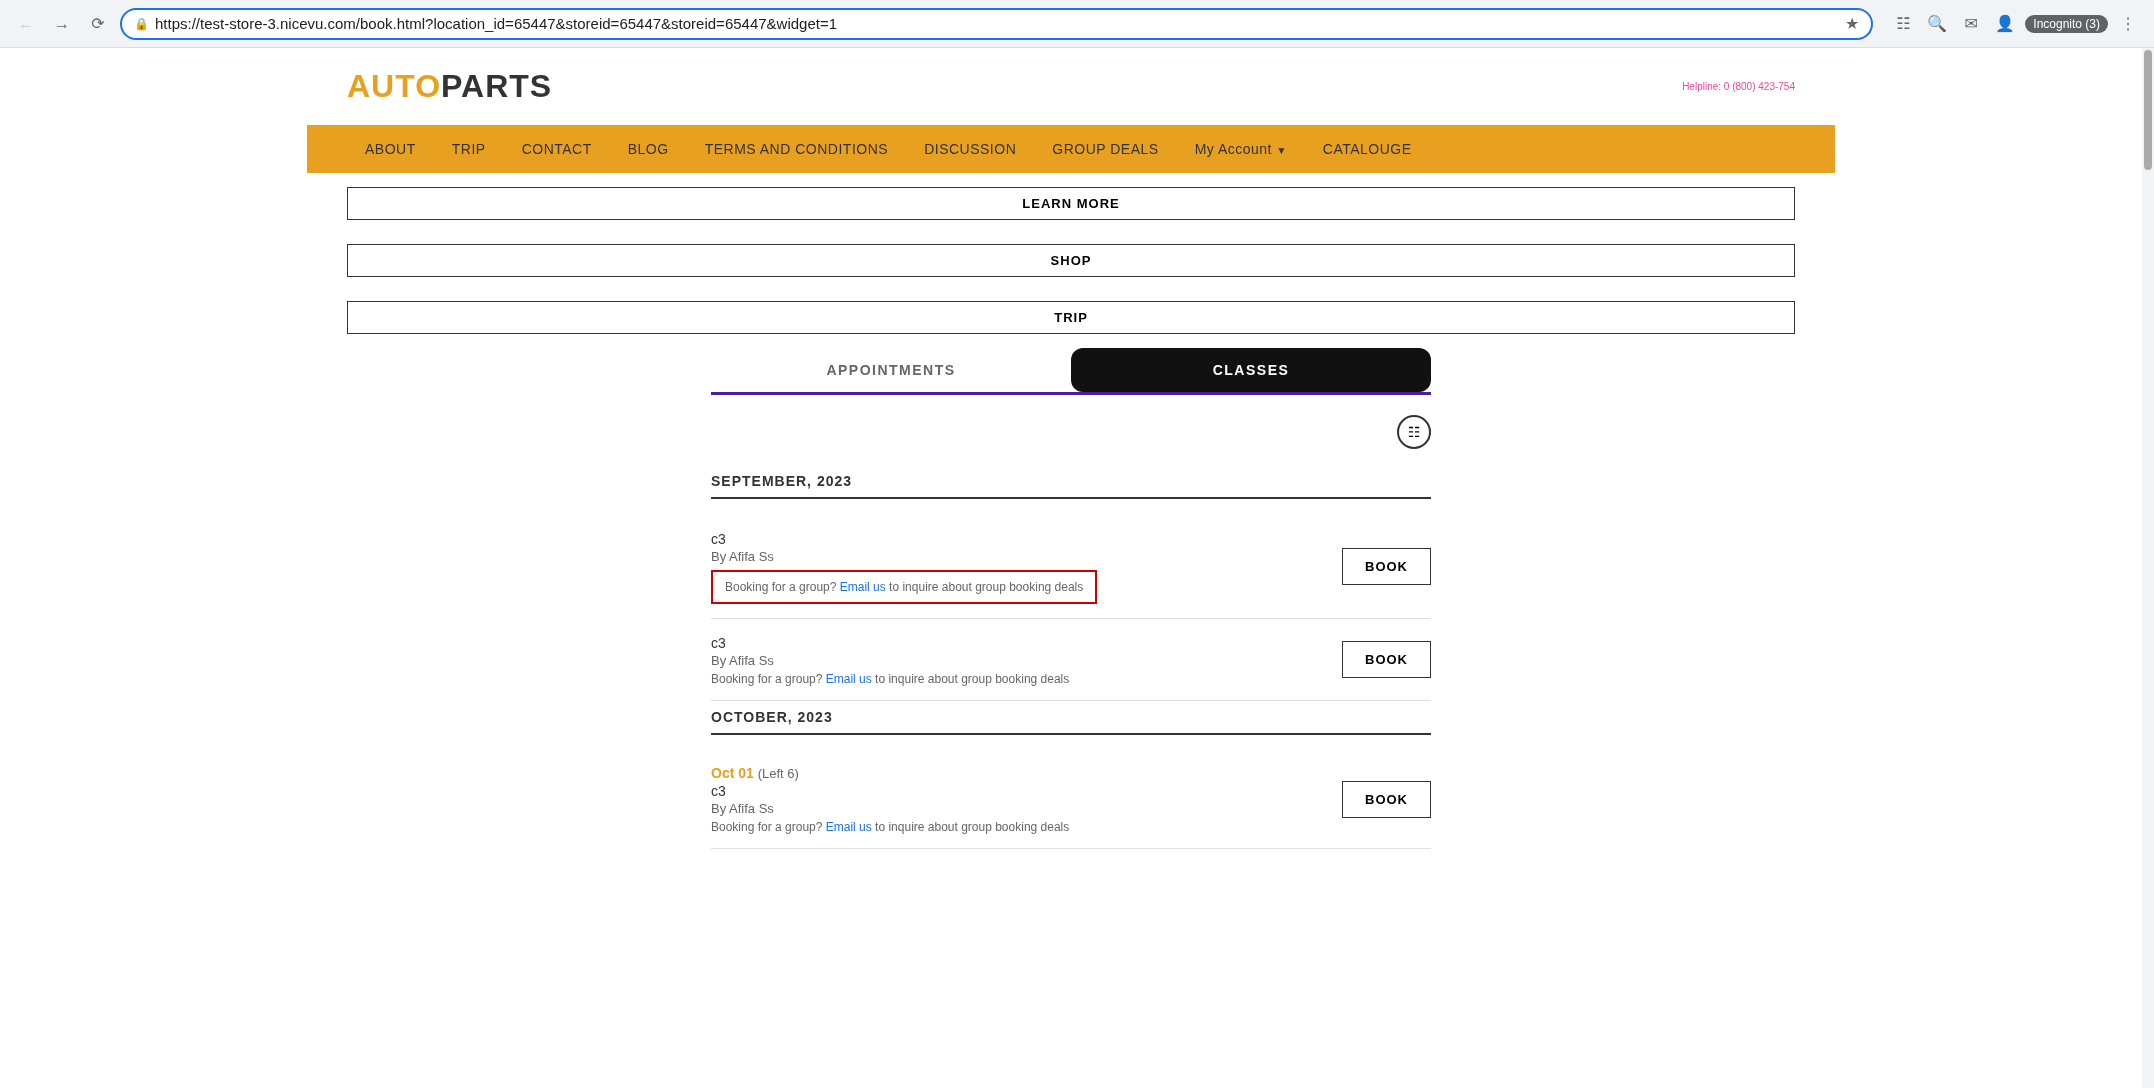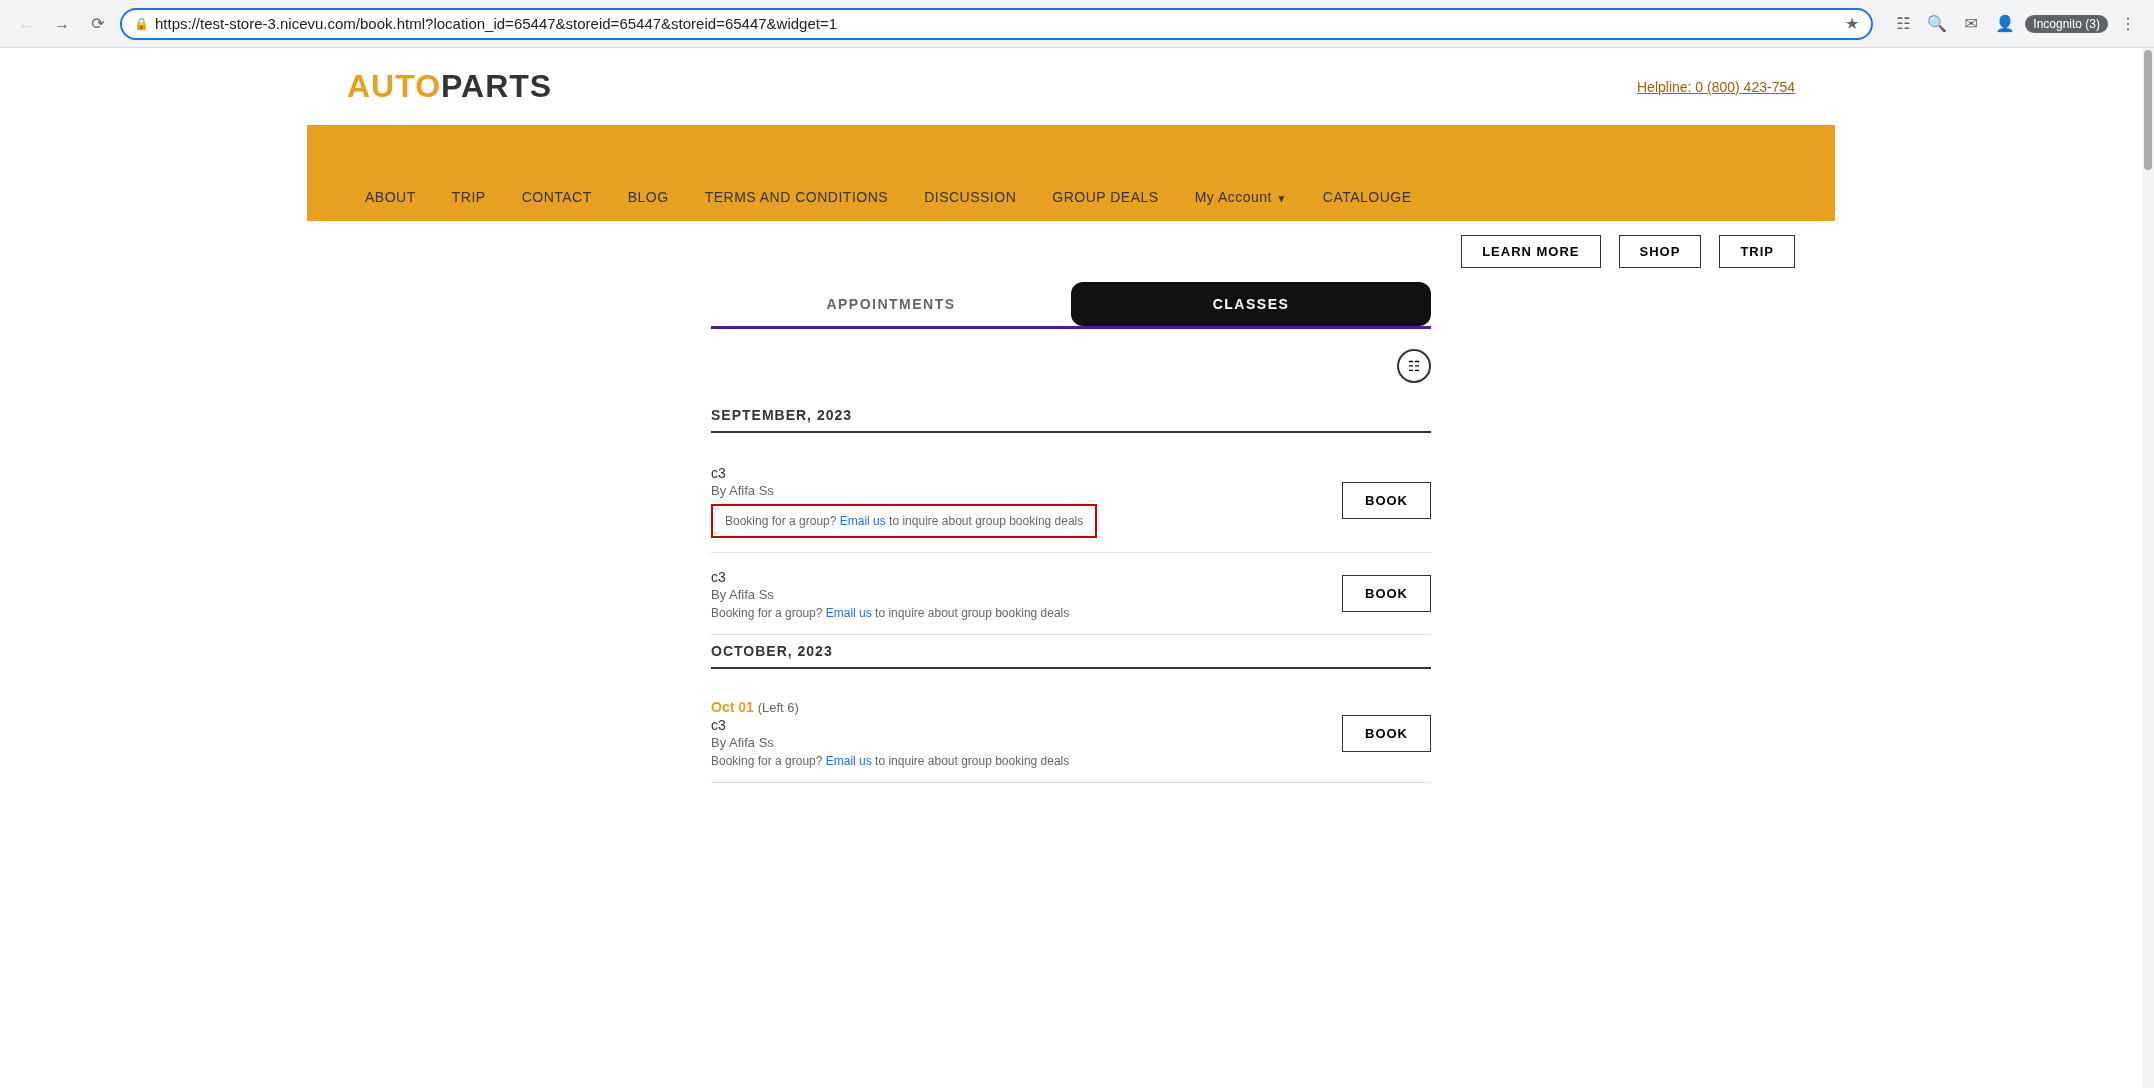--- a/index.html
+++ b/index.html
@@ -87,21 +87,21 @@
       align-items: center;
       justify-content: space-between;
     }
     .logo {
       font-size: 32px;
       font-weight: bold;
       letter-spacing: 1px;
     }
     .logo-auto { color: #e8a020; }
     .logo-parts { color: #333; }
-    .helpline { font-size: 14px; color: #a16207; text-decoration: underline; }
+    .helpline { font-size: 10px; color: #ec4899; }
 
     
     .main-nav {
       background: #e8a020;
       padding: 0 40px;
     }
     .main-nav ul {
       list-style: none;
       display: flex;
       align-items: flex-end;
@@ -110,29 +110,30 @@
     .main-nav ul li a {
       display: block;
       padding: 16px 18px;
       color: #333;
       text-decoration: none;
       font-size: 14px;
       font-weight: 500;
       letter-spacing: 0.5px;
       white-space: nowrap;
     }
-    .my-account-item { display: flex; align-items: center; gap: 4px; margin-top: 48px; }
+    .my-account-item { display: flex; align-items: center; gap: 4px; }
     .dropdown-arrow { font-size: 10px; }
 
     
     .top-buttons {
       display: flex;
       justify-content: flex-end;
       padding: 14px 40px;
-      gap: 18px;
+      gap: 24px;
+      flex-direction: column;
     }
     .top-btn {
       border: 1px solid #333;
       background: #fff;
       padding: 8px 20px;
       font-size: 13px;
       font-weight: 600;
       cursor: pointer;
       letter-spacing: 1px;
     }

